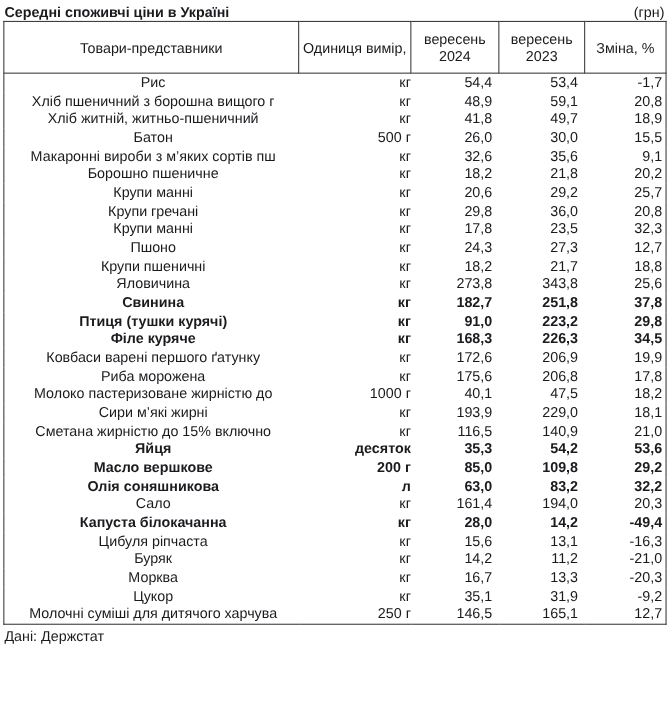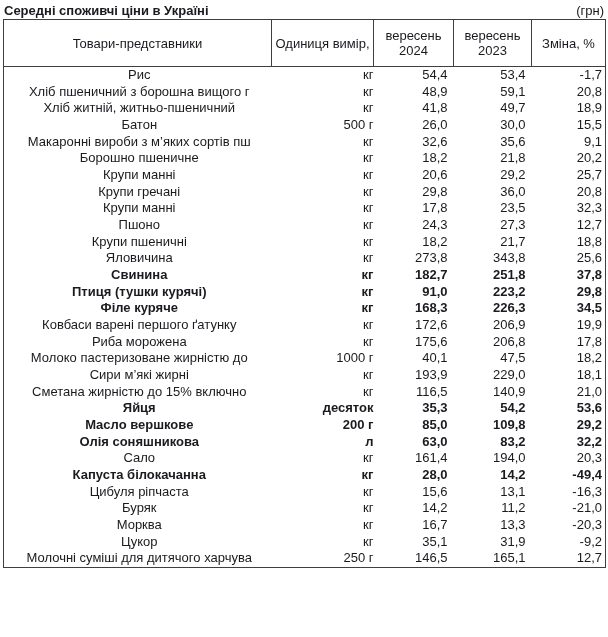--- a/index.html
+++ b/index.html
@@ -290,14 +290,15 @@
         <tr>
     <td class="c-name">Молочні суміші для дитячого харчува</td>
     <td class="c-unit">250 г</td>
     <td class="c-num">146,5</td>
     <td class="c-num">165,1</td>
     <td class="c-chg">12,7</td>
   </tr>
       </tbody>
   </table>
 
+  <div class="footer">Дані: Держстат</div>
 
 </div>
 
 </body></html>

